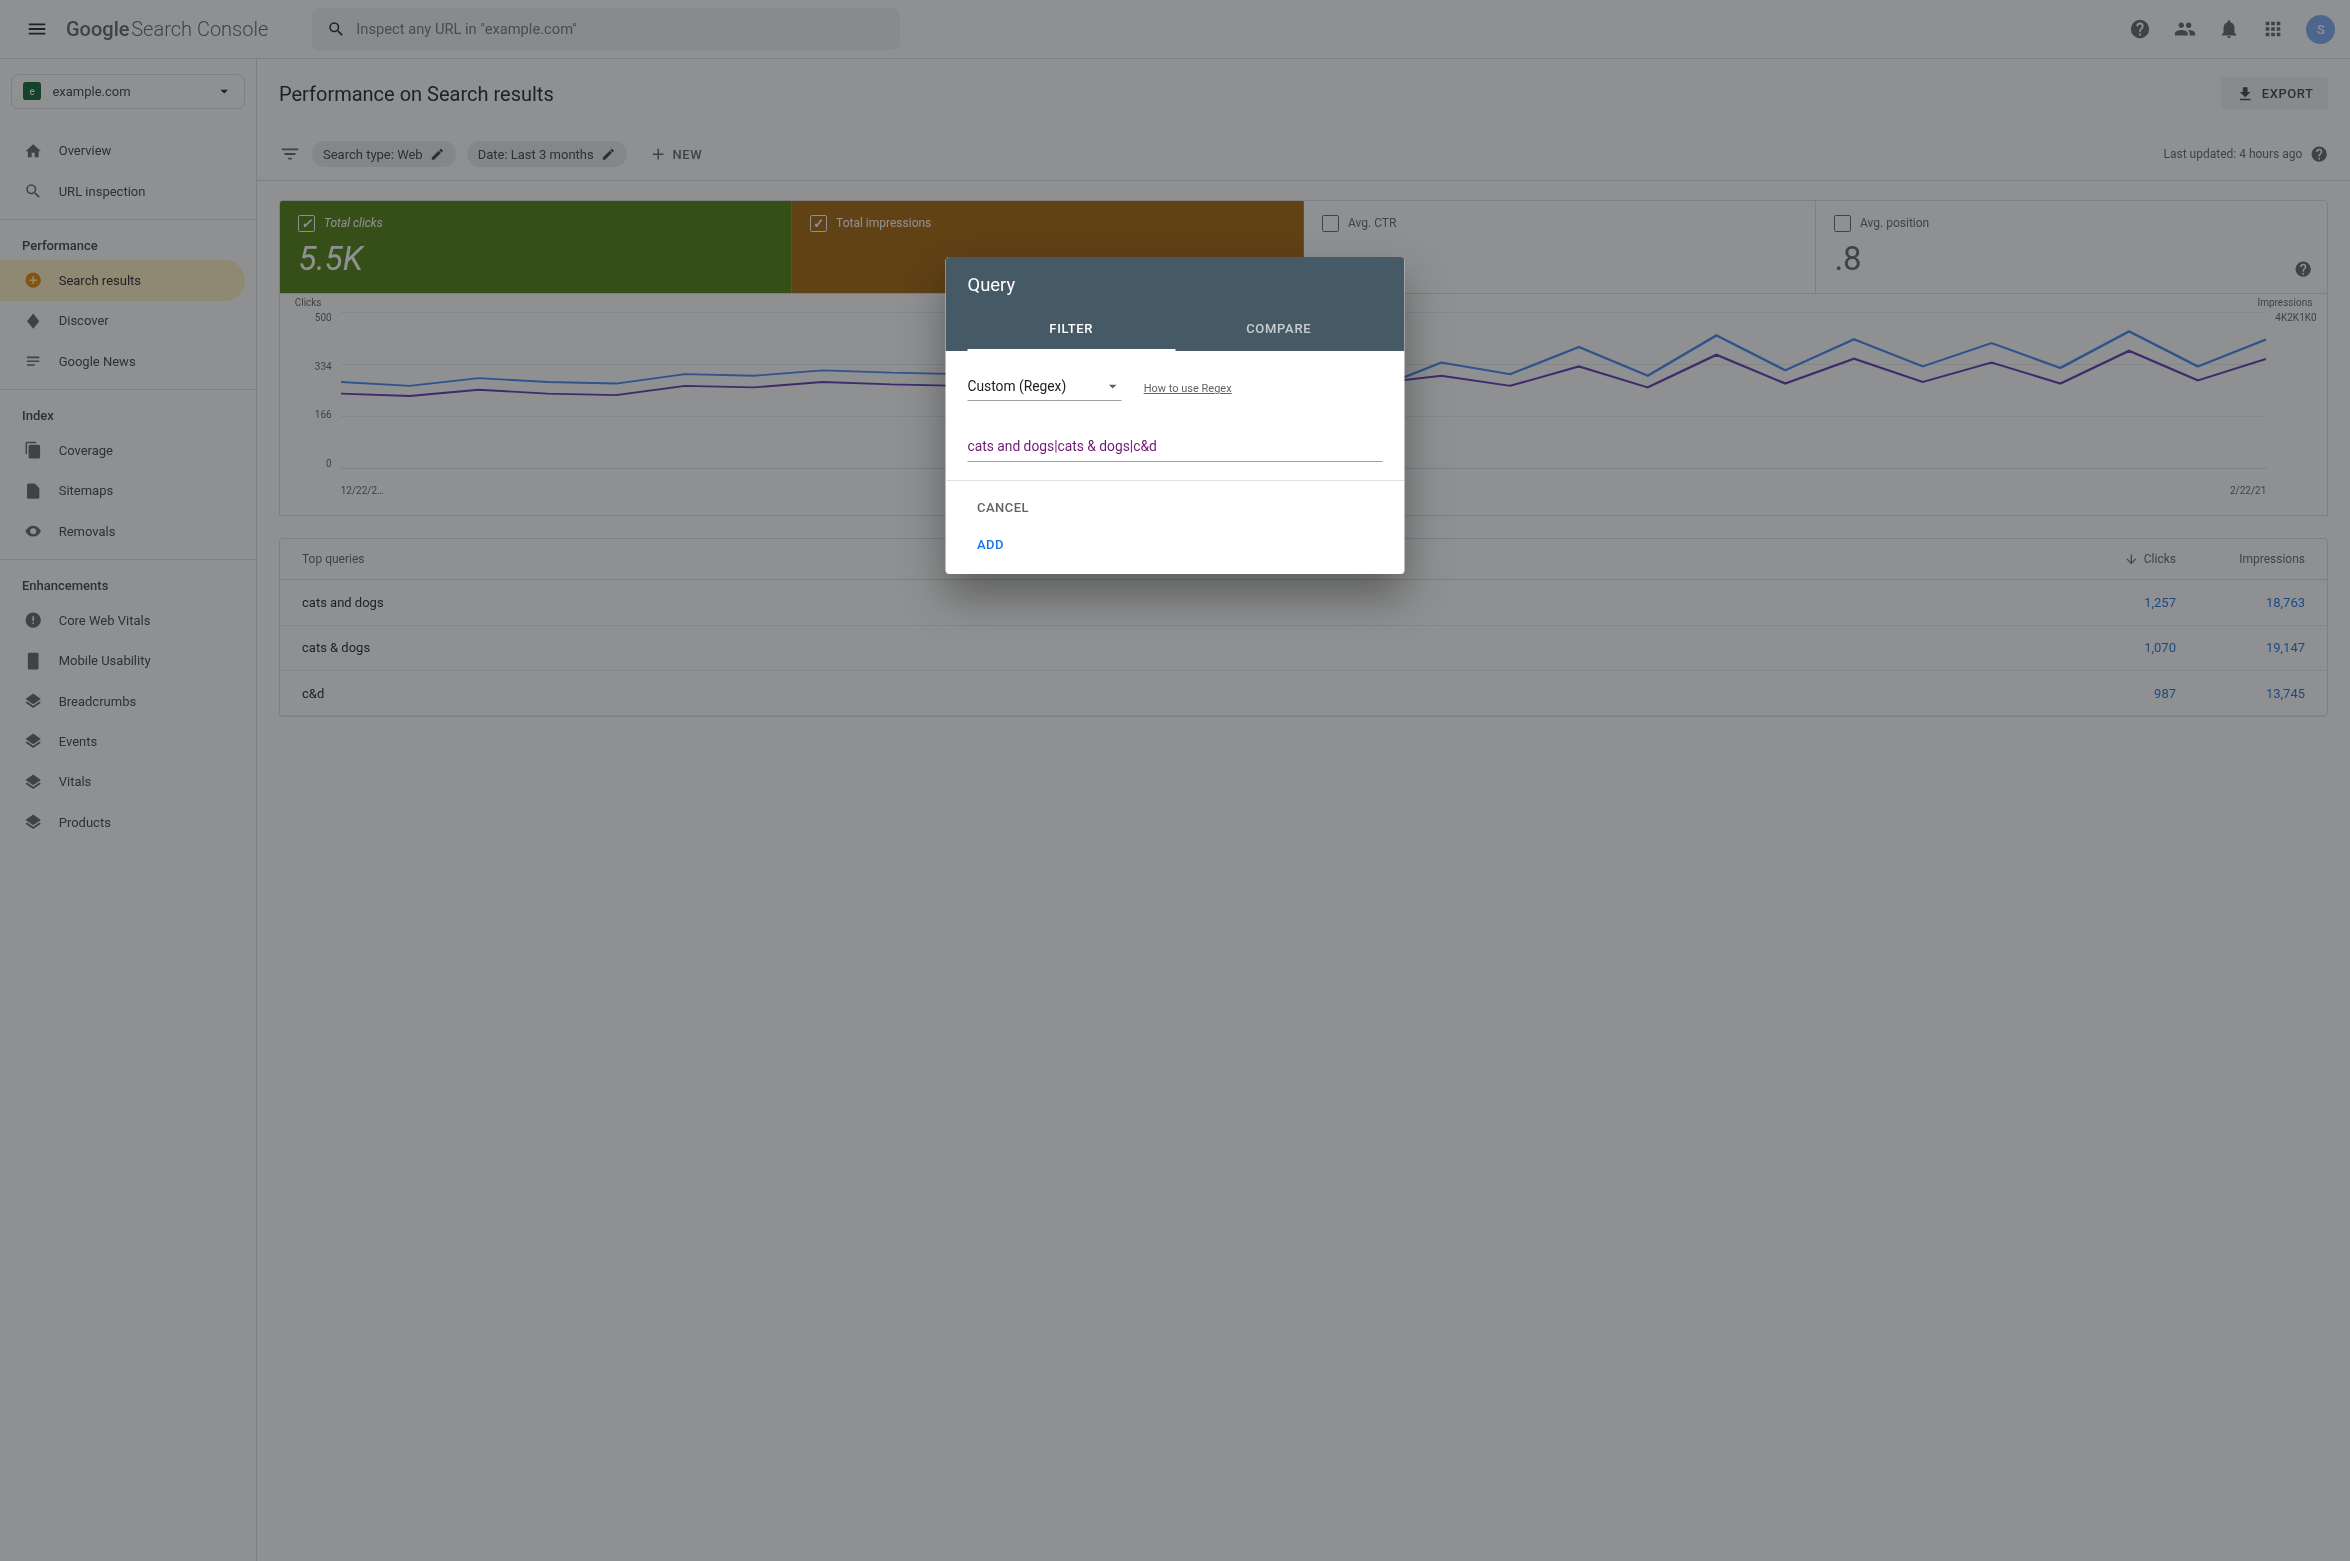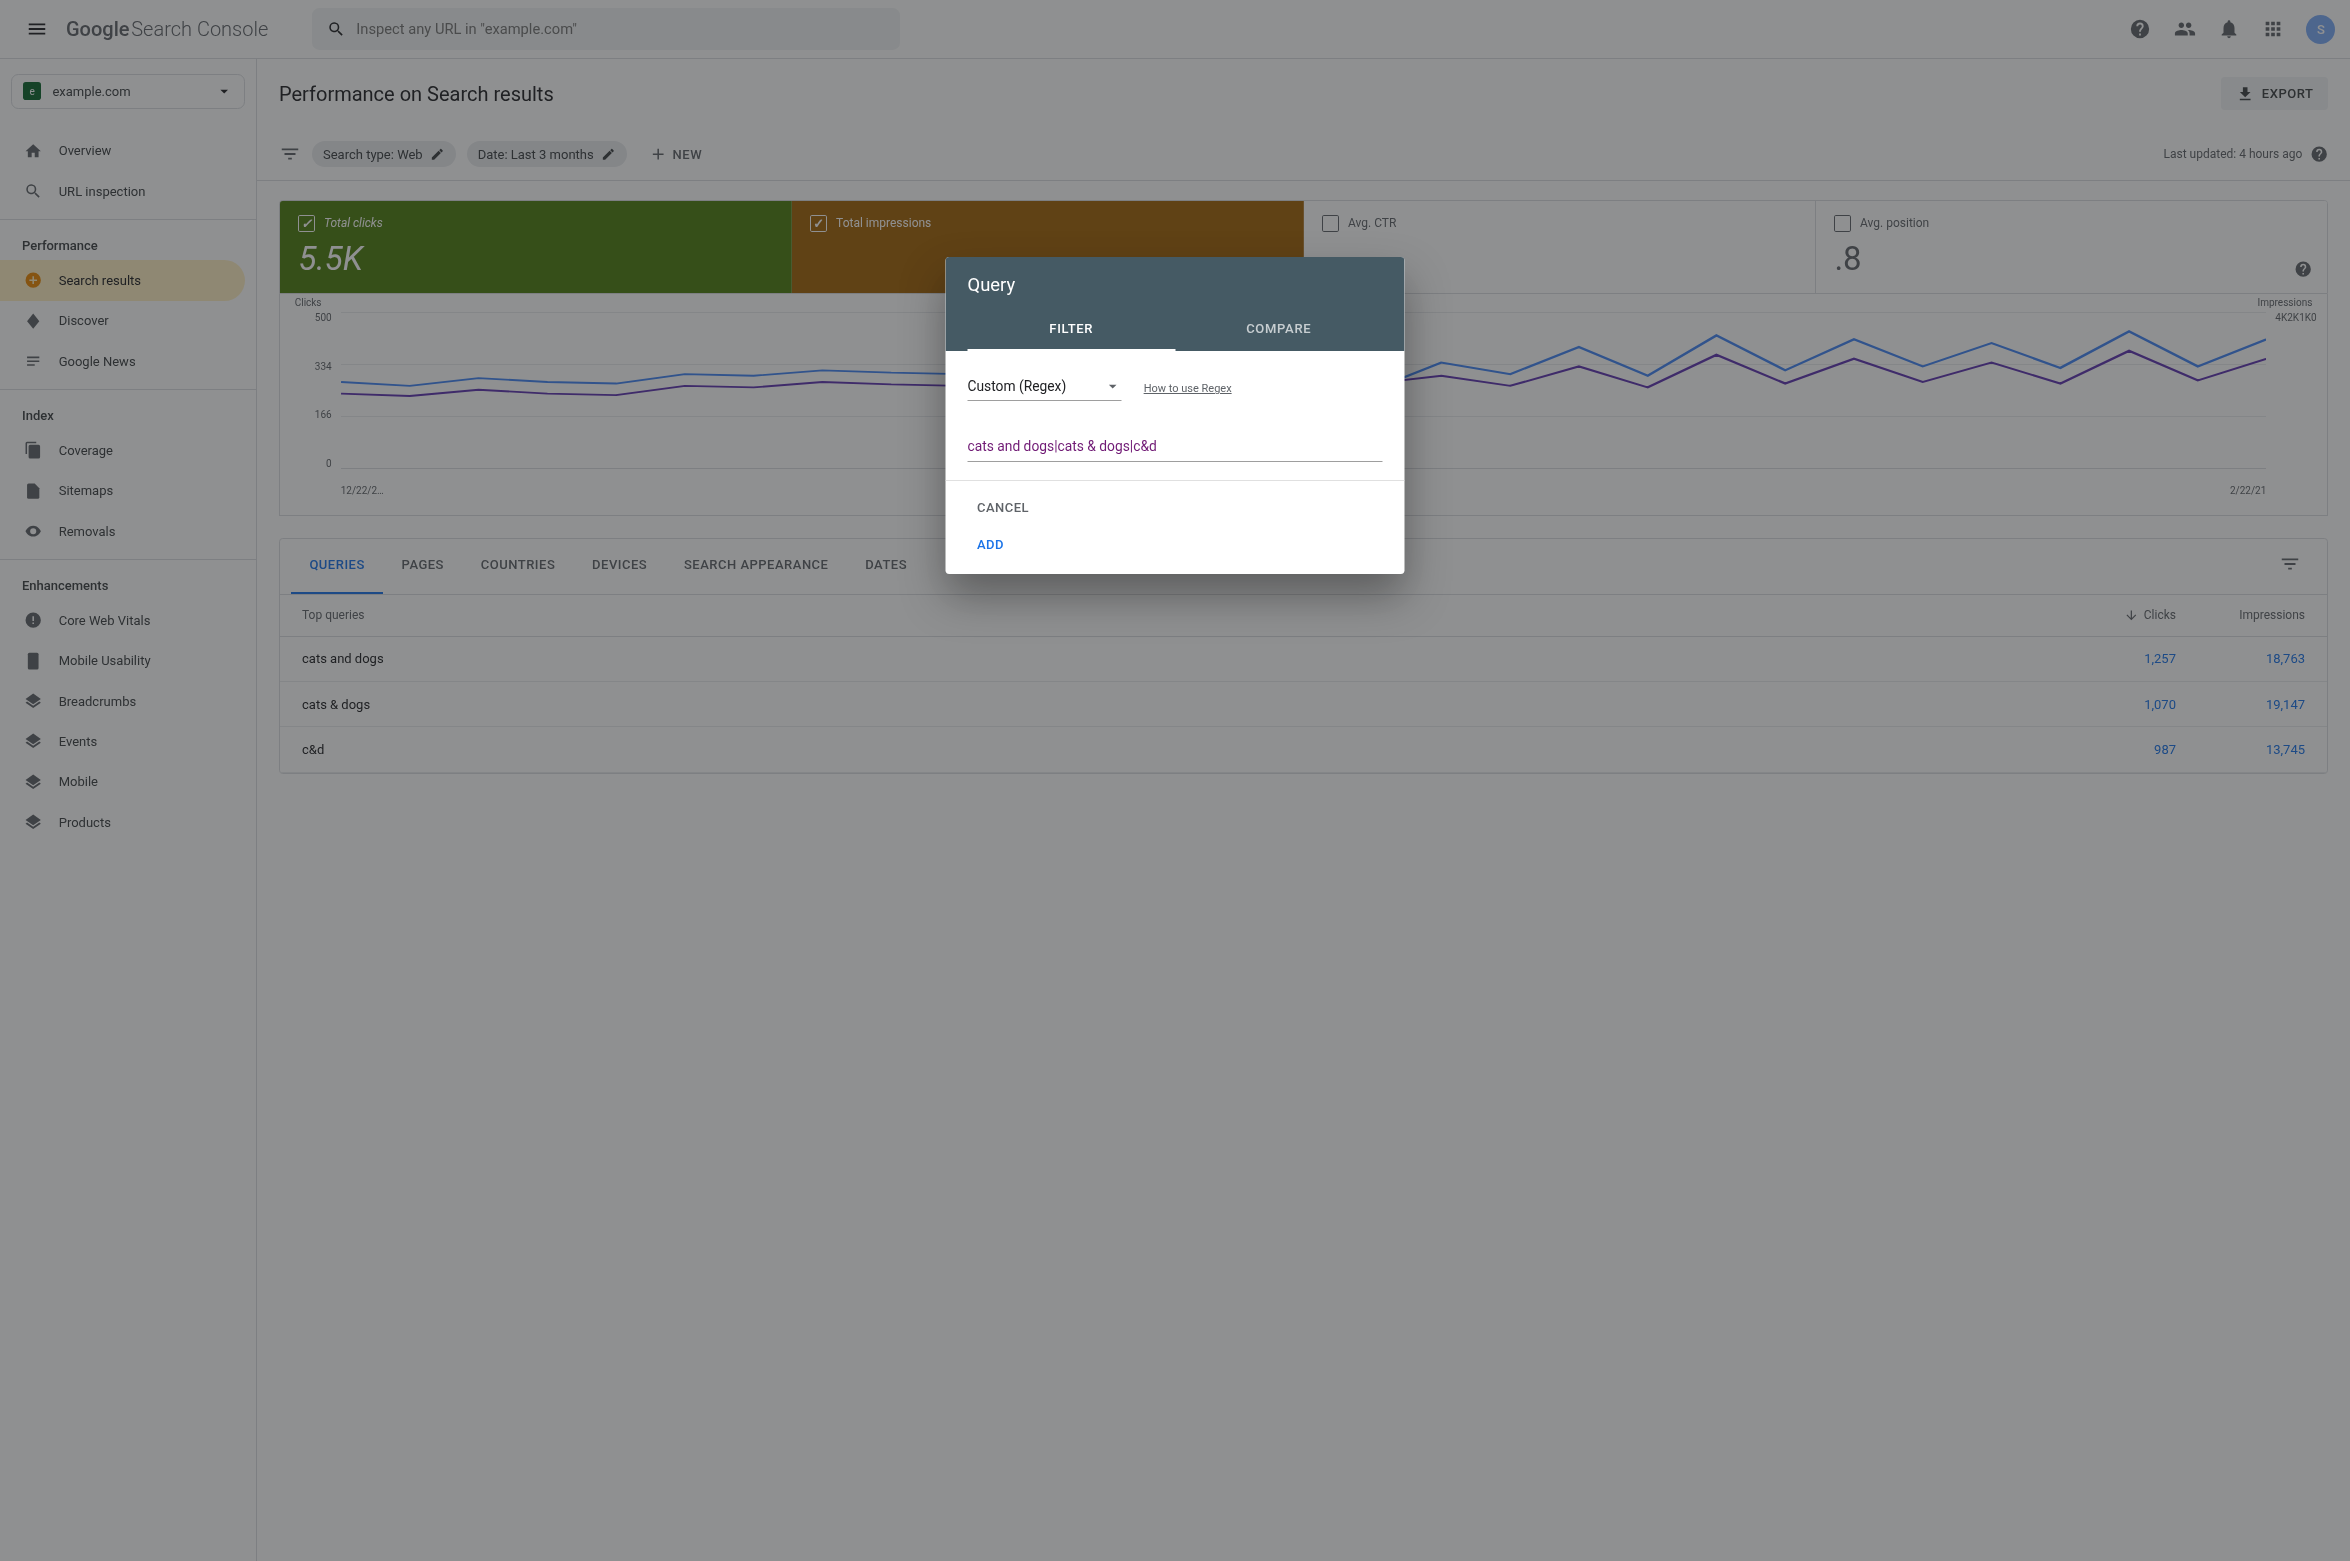--- a/index.html
+++ b/index.html
@@ -269,21 +269,21 @@
             </svg>
           </span>
         <span>Events</span>
       </div>
       <div class="nav-item">
         <span class="nav-icon">
             <svg class="icon-svg" viewBox="0 0 24 24">
               <path d="M12 2L2 9l10 7 10-7-10-7zm0 16l-8-5.6L2 14l10 7 10-7-2-1.6L12 18z"></path>
             </svg>
           </span>
-        <span>Mobile</span>
+        <span>Vitals</span>
       </div>
       <div class="nav-item">
         <span class="nav-icon">
             <svg class="icon-svg" viewBox="0 0 24 24">
               <path d="M12 2L2 9l10 7 10-7-10-7zm0 16l-8-5.6L2 14l10 7 10-7-2-1.6L12 18z"></path>
             </svg>
           </span>
         <span>Products</span>
       </div>
     </div>
@@ -391,33 +391,20 @@
         </div>
         <div class="chart-dates" id="chart-dates">
             <div>12/22/2…</div>
             <div>2/12/21</div>
             <div>2/22/21</div>
           </div>
       </div>
     </div>
 
     <div class="data-section">
-      <div class="tabs">
-        <div class="tab active">QUERIES</div>
-        <div class="tab">PAGES</div>
-        <div class="tab">COUNTRIES</div>
-        <div class="tab">DEVICES</div>
-        <div class="tab">SEARCH APPEARANCE</div>
-        <div class="tab">DATES</div>
-        <div class="tab-filter">
-          <svg class="icon-svg-24" viewBox="0 0 24 24">
-              <path d="M10 18h4v-2h-4v2zM3 6v2h18V6H3zm3 7h12v-2H6v2z"></path>
-            </svg>
-        </div>
-      </div>
       <div class="table-header">
         <div class="col-query">Top queries</div>
         <div class="col-clicks">
           <svg style="width:14.7px;height:14.7px" viewBox="0 0 24 24" fill="#5f6368">
               <path d="M20 12l-1.41-1.41L13 16.17V4h-2v12.17l-5.58-5.59L4 12l8 8 8-8z"></path>
             </svg>
           <span>Clicks</span>
         </div>
         <div class="col-impressions">Impressions</div>
       </div>

